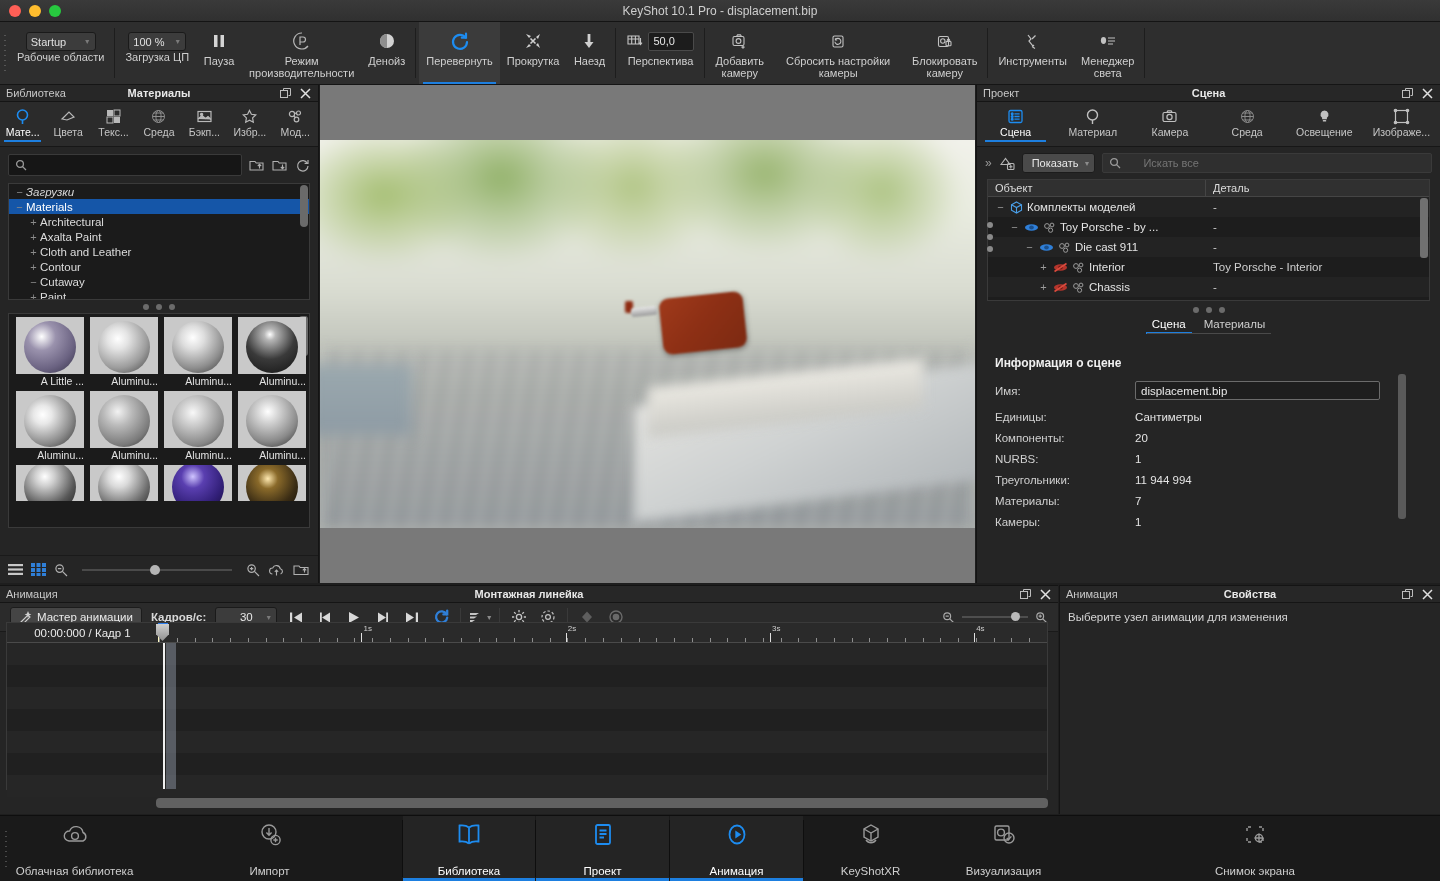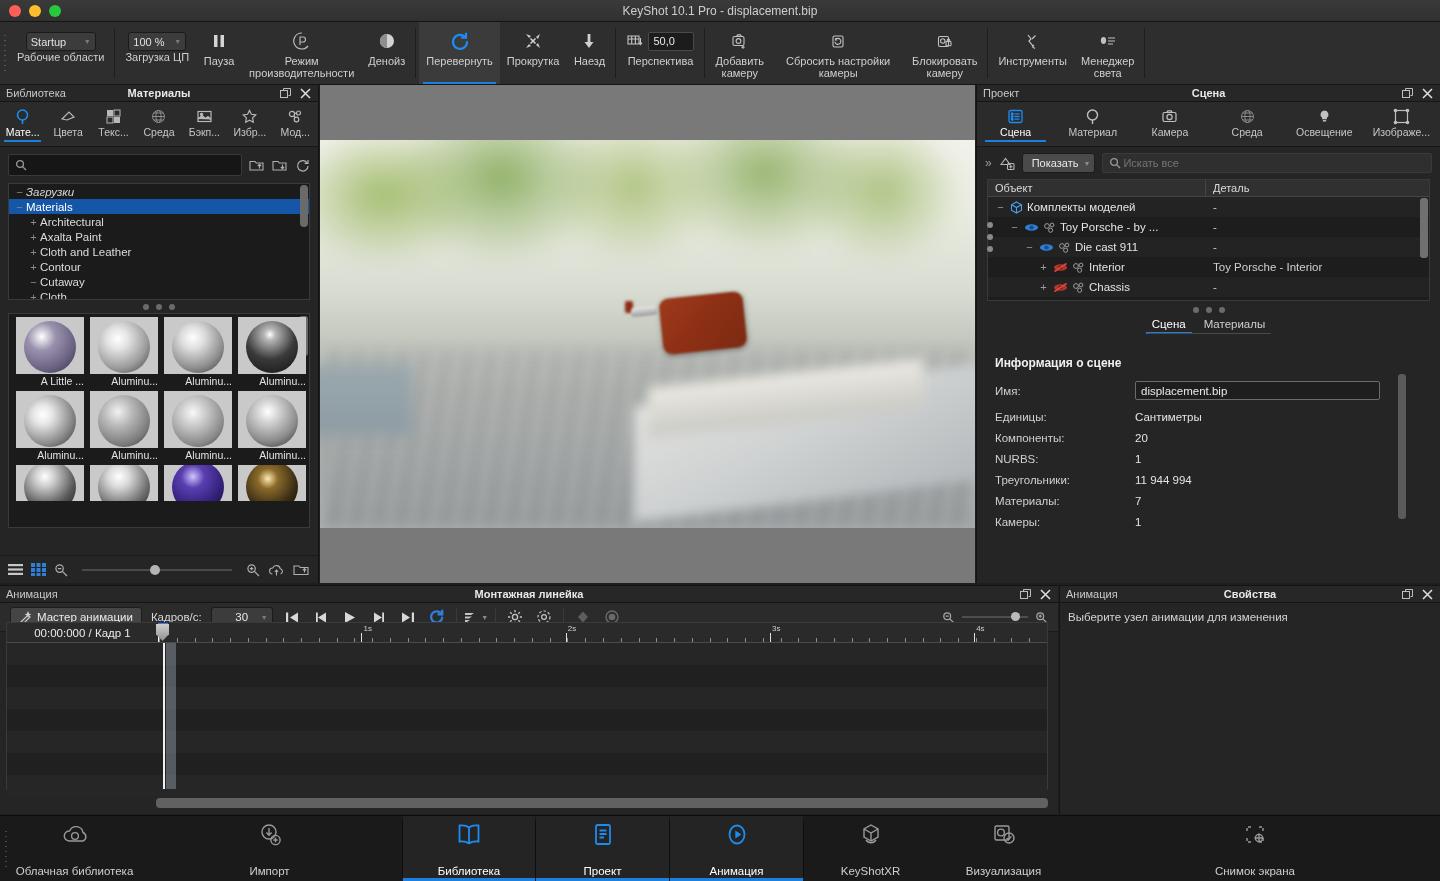--- a/index.html
+++ b/index.html
@@ -244,21 +244,21 @@
   .prj-toolrow { display: flex; align-items: center; gap: 7px; padding: 6px 8px; }
   .chev2 { color: #9a9a9a; font-size: 12px; }
   .btn-show {
     height: 20px; background: #4a4a4a; border: 1px solid #1c1c1c; border-radius: 3px;
     color: #e8e8e8; font-size: 11px; display: flex; align-items: center; padding: 0 9px;
     position: relative; padding-right: 16px;
   }
   .btn-show .arr { position: absolute; right: 4px; color: #8c8c8c; font-size: 7px; }
   .prj-search {
     flex: 1; height: 20px; background: #2f2f2f; border: 1px solid #3a3a3a; border-radius: 2px;
-    display: flex; align-items: center; padding: 0 6px; gap: 2px;
+    display: flex; align-items: center; padding: 0 6px; gap: 22px;
   }
   .prj-search input {
     background: transparent; border: none; outline: none; color: #cfcfcf; font-size: 11px;
     width: 100%; font-family: "Liberation Sans", sans-serif;
   }
   .scene-table {
     margin: 0 10px; background: #1d1d1d; border: 1px solid #3a3a3a; height: 122px;
     overflow: hidden; position: relative;
   }
   .st-head { display: flex; height: 17px; background: #303030; border-bottom: 1px solid #454545; }
@@ -308,21 +308,21 @@
     background: #252525; border-top: 1px solid #141414;
   }
   .anim-toolbar {
     height: 29px; display: flex; align-items: center; gap: 9px; padding: 0 10px;
     background: #2b2b2b; border-bottom: 1px solid #1a1a1a;
   }
   .btn-wizard {
     height: 21px; background: #454545; border: 1px solid #1c1c1c; border-radius: 3px;
     color: #eaeaea; font-size: 11.5px; display: flex; align-items: center; gap: 5px; padding: 0 8px;
   }
-  .lbl-fps { font-size: 11.5px; color: #d8d8d8; }
+  .lbl-fps { font-size: 11.5px; color: #d8d8d8; font-weight: bold; }
   .fps-combo {
     height: 20px; width: 62px; background: #3c3c3c; border: 1px solid #1a1a1a; border-radius: 3px;
     color: #e8e8e8; font-size: 11.5px; display: flex; align-items: center; justify-content: center;
     position: relative;
   }
   .fps-combo .arr { position: absolute; right: 4px; color: #7a7a7a; font-size: 7px; }
   .tp-btn { display: flex; align-items: center; justify-content: center; width: 20px; height: 20px; }
   .vsep { width: 1px; height: 18px; background: #3a3a3a; }
   .anim-zoom { margin-left: auto; display: flex; align-items: center; gap: 7px; }
   .anim-zoom .sl { width: 66px; height: 2px; background: #4e4e4e; position: relative; }
@@ -719,21 +719,21 @@
       <div class="tree-row" style="padding-left:18px">
         <span class="tw">+</span>
         <span>Contour</span>
       </div>
       <div class="tree-row" style="padding-left:18px">
         <span class="tw">−</span>
         <span>Cutaway</span>
       </div>
       <div class="tree-row" style="padding-left:18px">
         <span class="tw">+</span>
-        <span>Cloth</span>
+        <span>Paint</span>
       </div>
     </div>
 
     <div class="dots3">
         <span></span>
         <span></span>
         <span></span>
       </div>
 
     <div class="matgrid-wrap">

